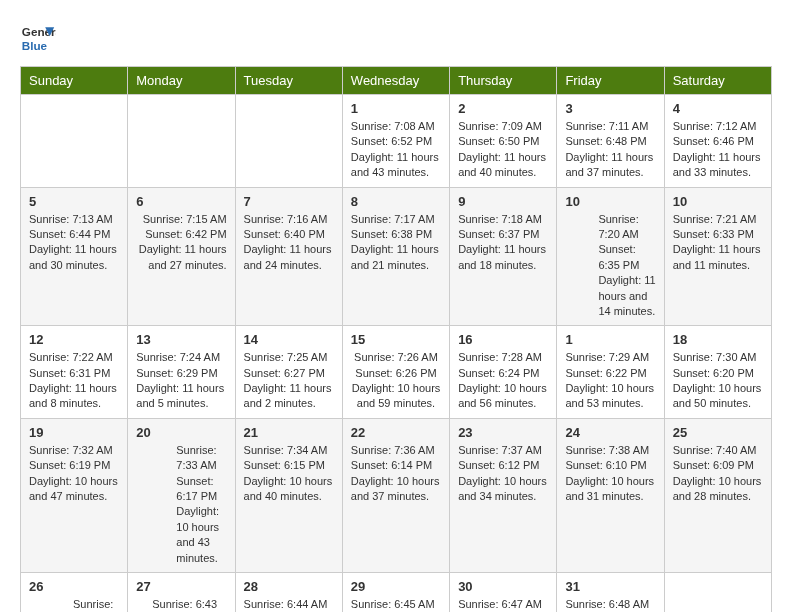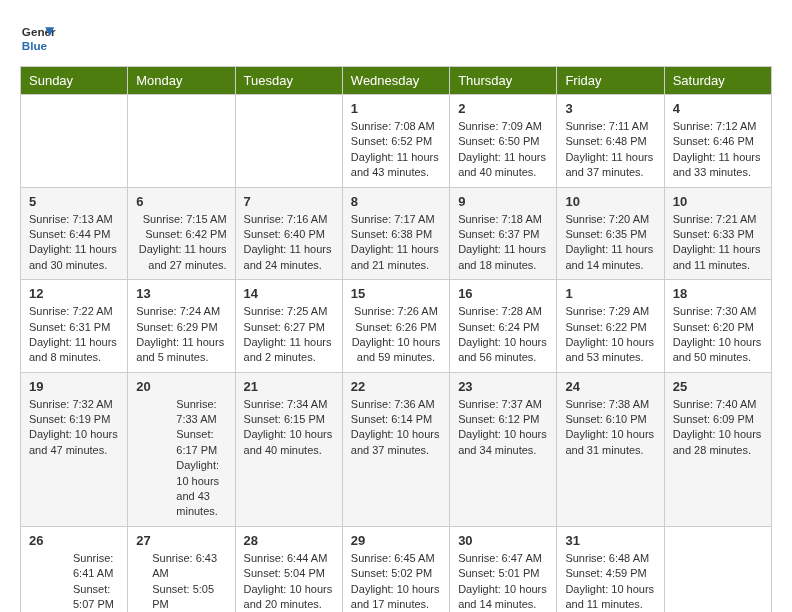--- a/index.html
+++ b/index.html
@@ -175,21 +175,21 @@
 Daylight: 11 hours and 21 minutes.</div>
         </td>
         <td>
           <div class="day-number">9</div>
           <div class="day-info" style="white-space: pre-line;">Sunrise: 7:18 AM
 Sunset: 6:37 PM
 Daylight: 11 hours and 18 minutes.</div>
         </td>
         <td>
           <div class="day-number">10</div>
-          <div class="day-info" style="white-space: pre-line;">Sunrise: 7:20 AM
+          <div class="day-info" style="white-space: pre-line; margin-left: 33px;">Sunrise: 7:20 AM
 Sunset: 6:35 PM
 Daylight: 11 hours and 14 minutes.</div>
         </td>
         <td>
           <div class="day-number">10</div>
           <div class="day-info" style="white-space: pre-line;">Sunrise: 7:21 AM
 Sunset: 6:33 PM
 Daylight: 11 hours and 11 minutes.</div>
         </td>
       </tr>

